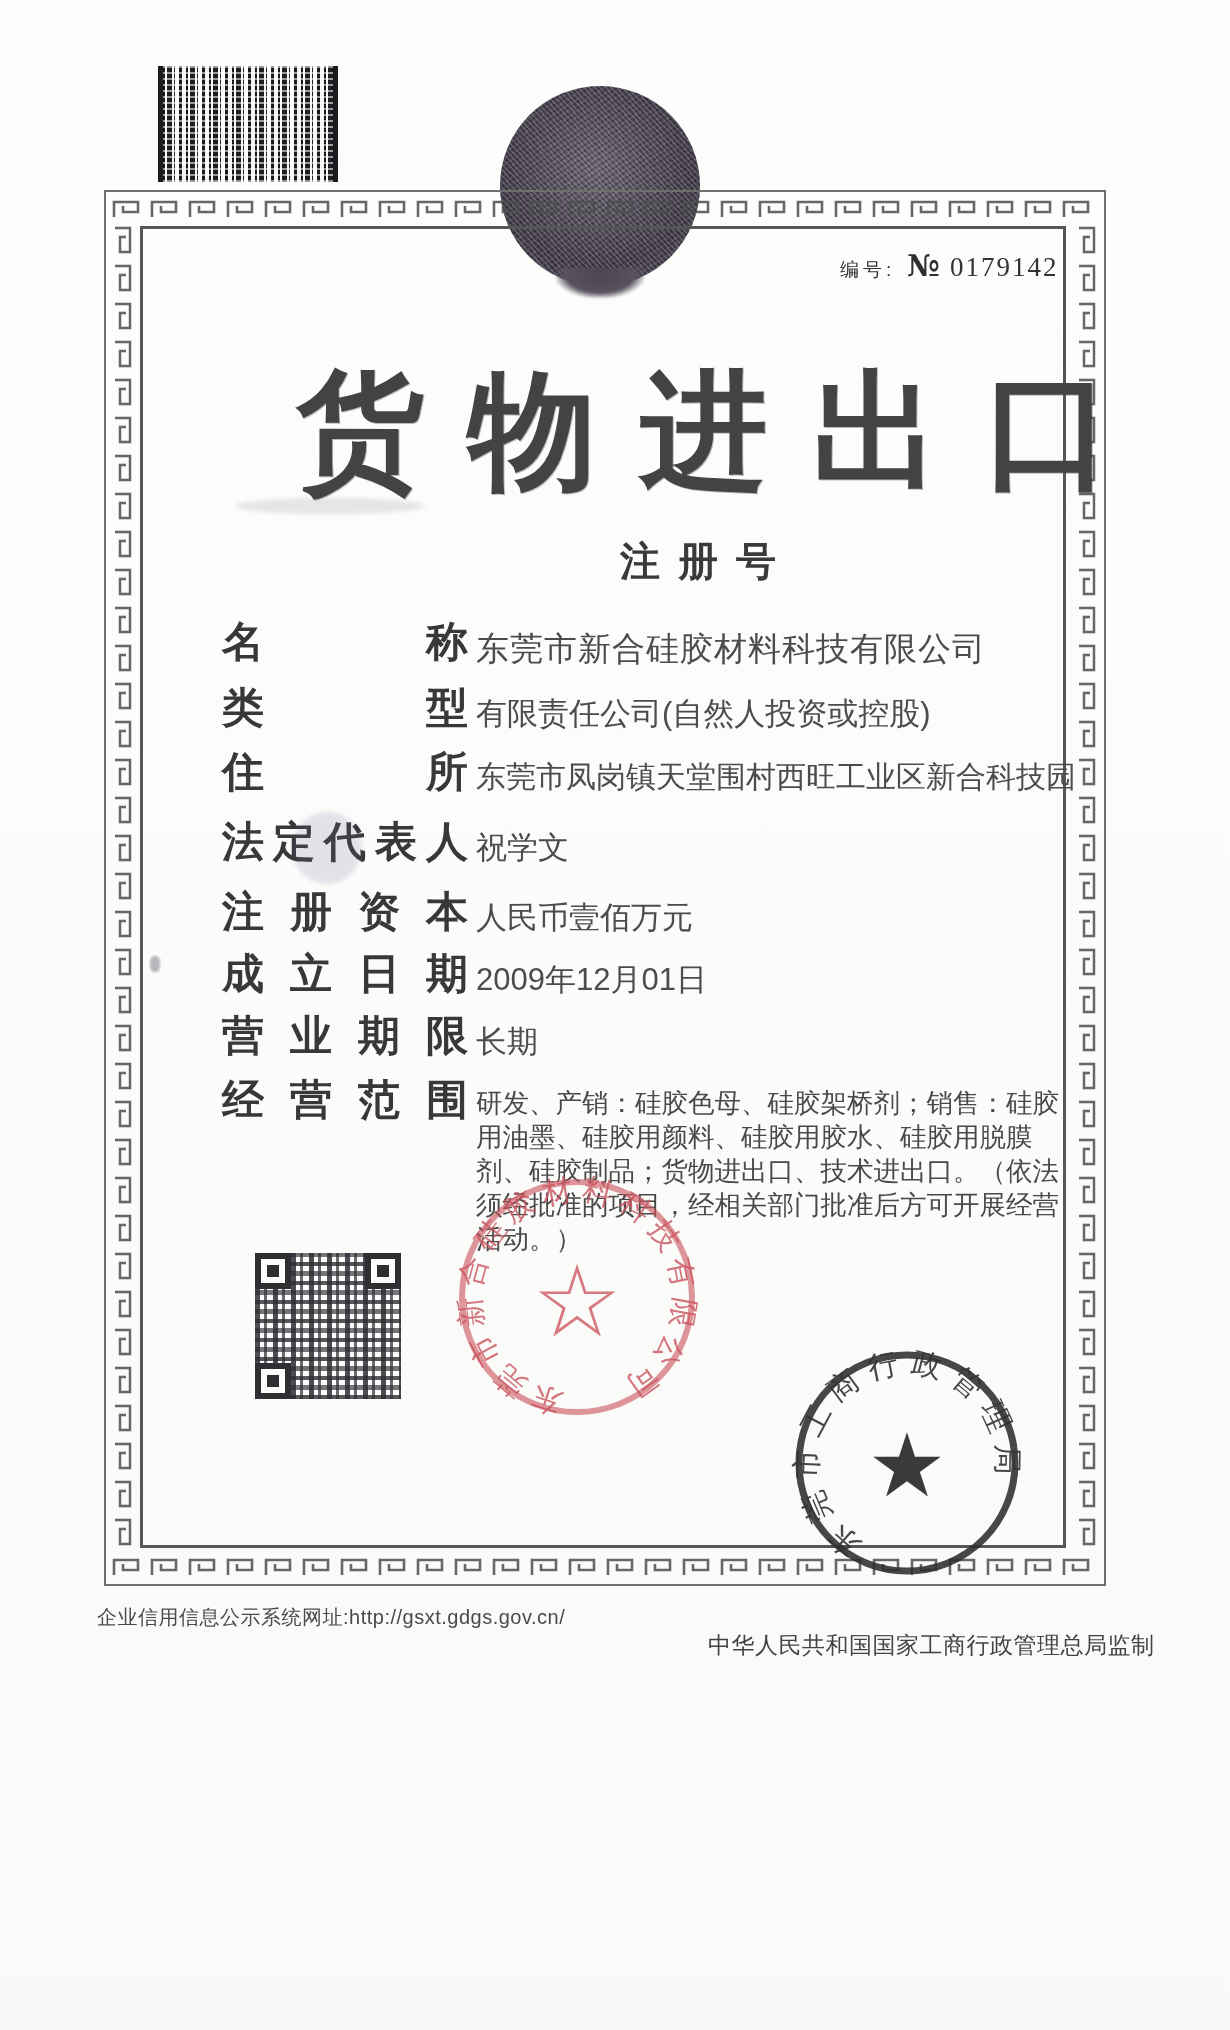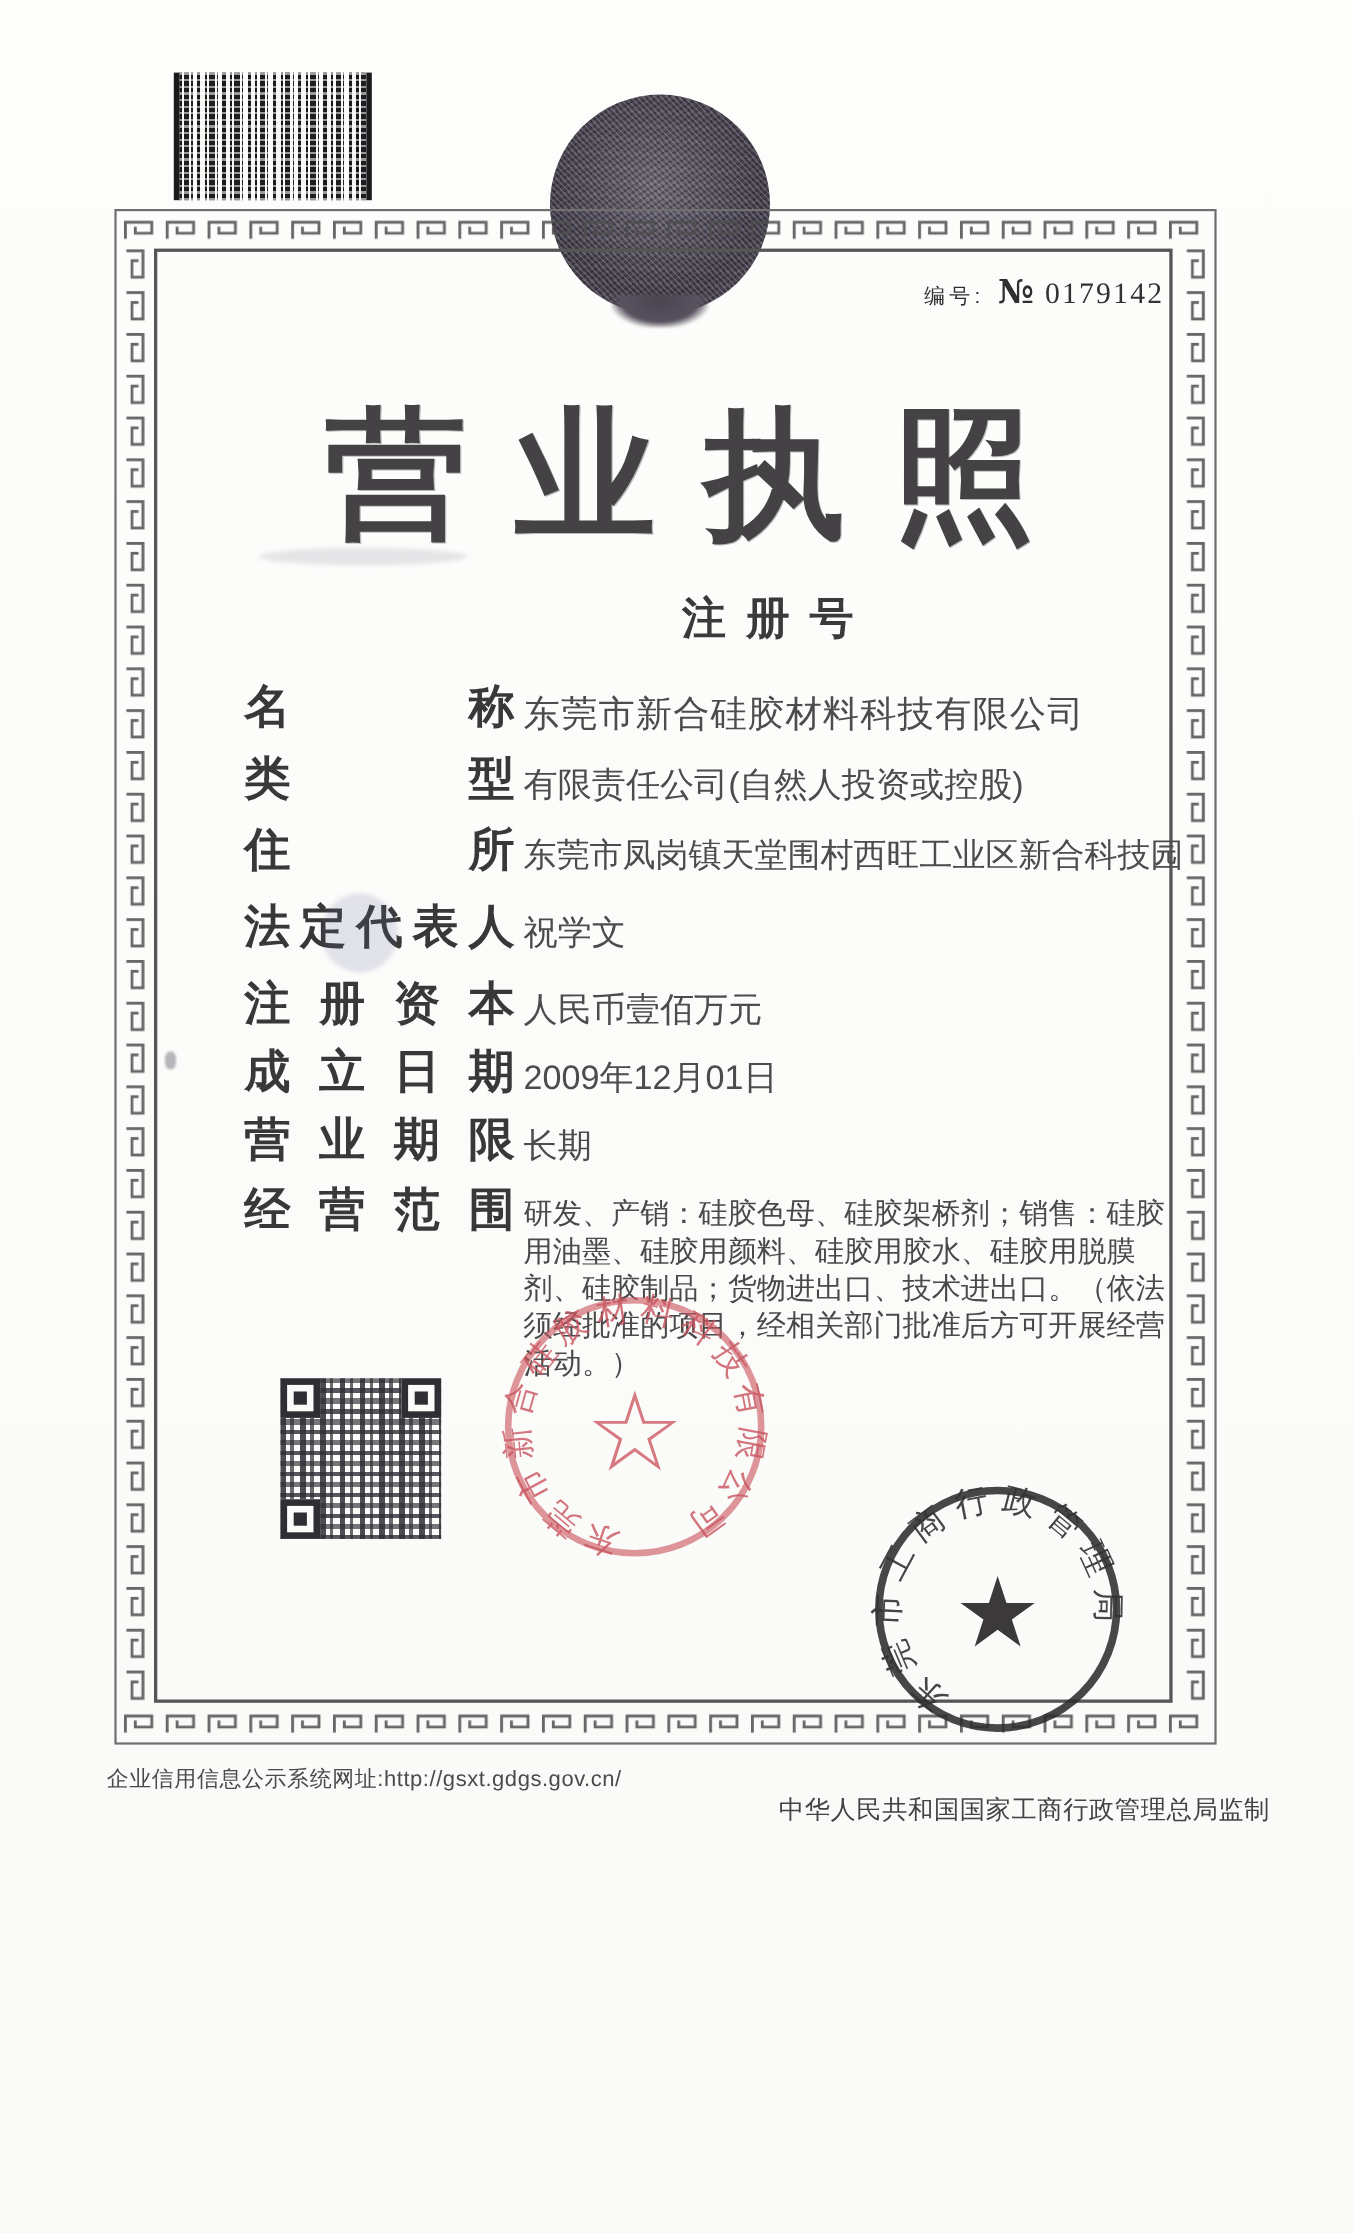--- a/index.html
+++ b/index.html
@@ -136,21 +136,21 @@
     </svg>
   <svg class="strip" style="left:1074px;top:224px" width="26" height="1328">
       <rect width="26" height="1328" fill="url(#mv)"></rect>
     </svg>
   <div class="abs frame-inner"></div>
 
   <div class="abs serial">
     <span class="lab">编号:</span><span class="mark">№</span><span class="num">0179142</span>
   </div>
 
-  <div class="abs doc-title">营业执照</div>
+  <div class="abs doc-title">货物进出口</div>
 
   <div class="abs reg-line">
     <span class="reg-label">注册号</span>
   </div>
 
   <div class="field-row" style="top:618px">
     <span class="f-label">名称</span>
     <span class="f-value v-name">东莞市新合硅胶材料科技有限公司</span>
   </div>
   <div class="field-row" style="top:684px">

